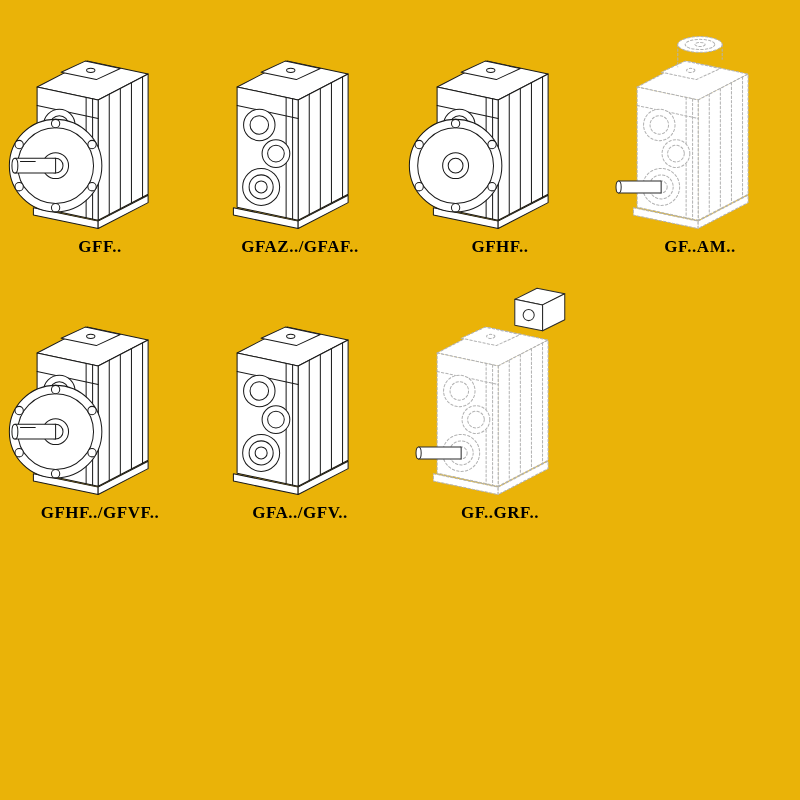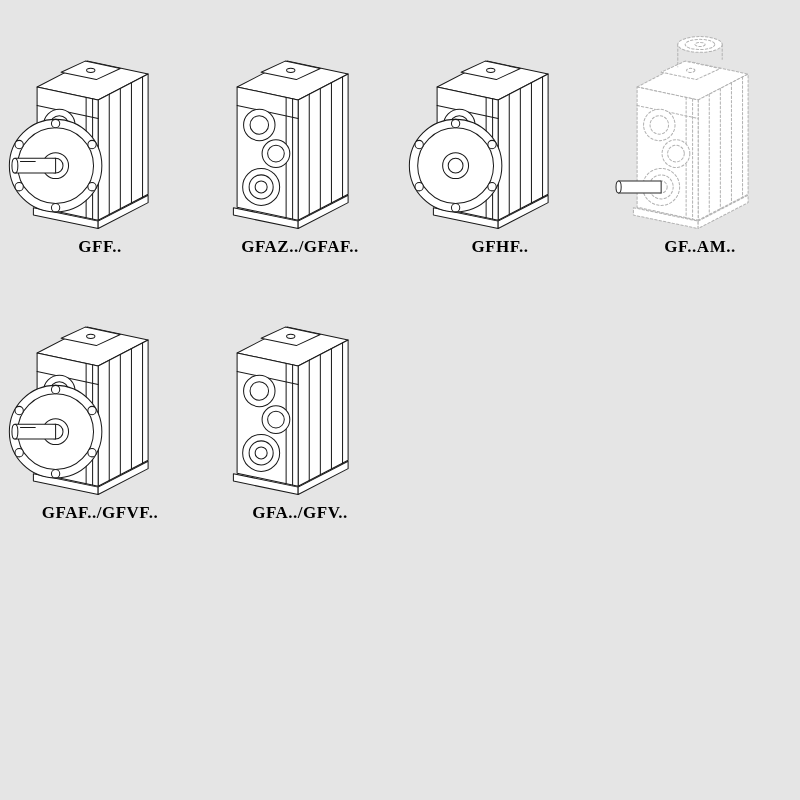--- a/index.html
+++ b/index.html
@@ -1,18 +1,18 @@
 <!DOCTYPE html>
 <html><head>
 <meta charset="utf-8">
 <style>
   * { margin:0; padding:0; box-sizing:border-box; }
   html,body { background:#ffffff; }
   .page {
-    width:800px; height:800px; background:#e5e5e5;
+    width:800px; height:800px; background:#eab308;
     display:grid;
     grid-template-columns:repeat(4,1fr);
     grid-template-rows:repeat(3,1fr);
     font-family:"Liberation Serif", serif;
     overflow:hidden;
   }
   .cell {
     display:flex; flex-direction:column;
     align-items:center; justify-content:flex-end;
     padding:4px 2px 10px;
@@ -171,27 +171,37 @@
   </figure>
 
 
   <figure class="cell">
     <svg class="art" viewBox="0 0 200 240">
       <use href="#g-base"></use>
       <use href="#g-bores"></use>
       <use href="#g-flange"></use>
       <use href="#g-shaft"></use>
     </svg>
-    <figcaption class="label">GFAF../GFVF..</figcaption>
+    <figcaption class="label">GFHF../GFVF..</figcaption>
   </figure>
 
   <figure class="cell">
     <svg class="art" viewBox="0 0 200 240">
       <use href="#g-base"></use>
       <use href="#g-bores"></use>
       <use href="#g-hollow"></use>
     </svg>
     <figcaption class="label">GFA../GFV..</figcaption>
   </figure>
 
+  <figure class="cell dashed">
+    <svg class="art" viewBox="0 0 200 240">
+      <use href="#g-base"></use>
+      <use href="#g-bores"></use>
+      <use href="#g-hollow"></use>
+      <use href="#g-gbox" class="keep-solid"></use>
+      <use href="#g-shaft2" class="keep-solid"></use>
+    </svg>
+    <figcaption class="label">GF..GRF..</figcaption>
+  </figure>
 
 
 </div>
 
 </body></html>

